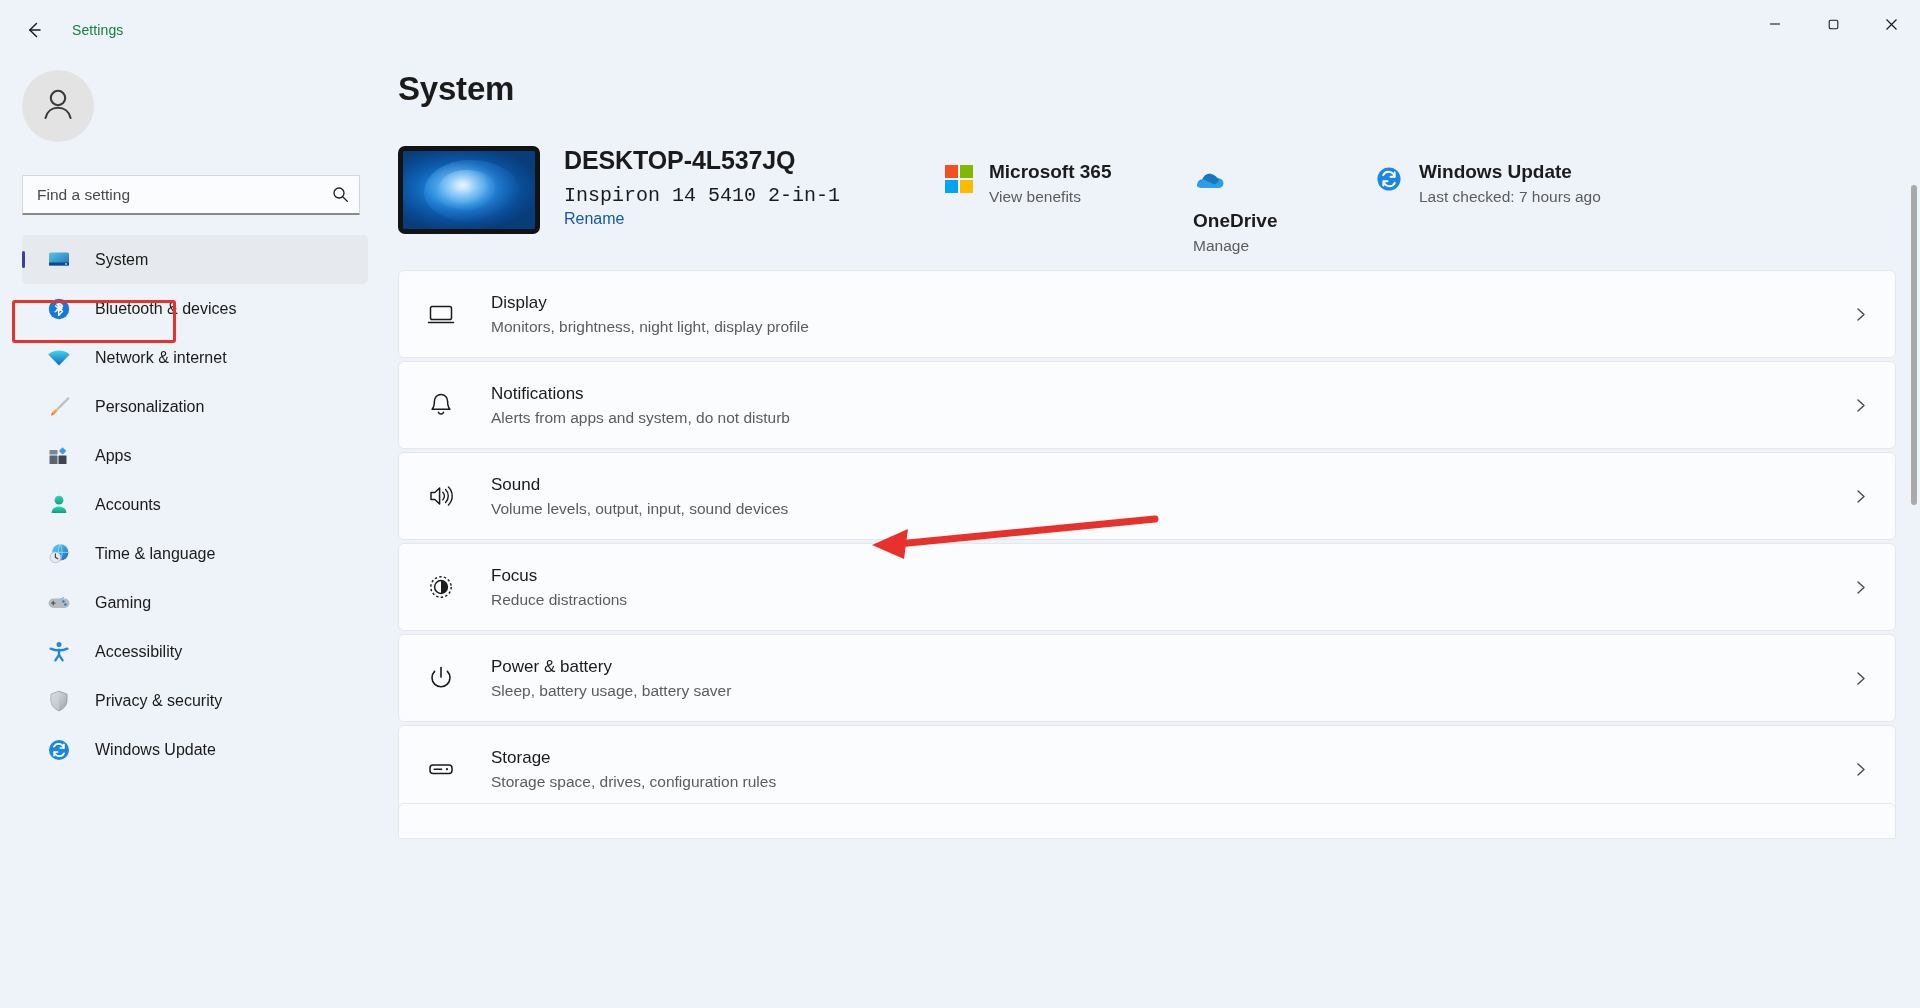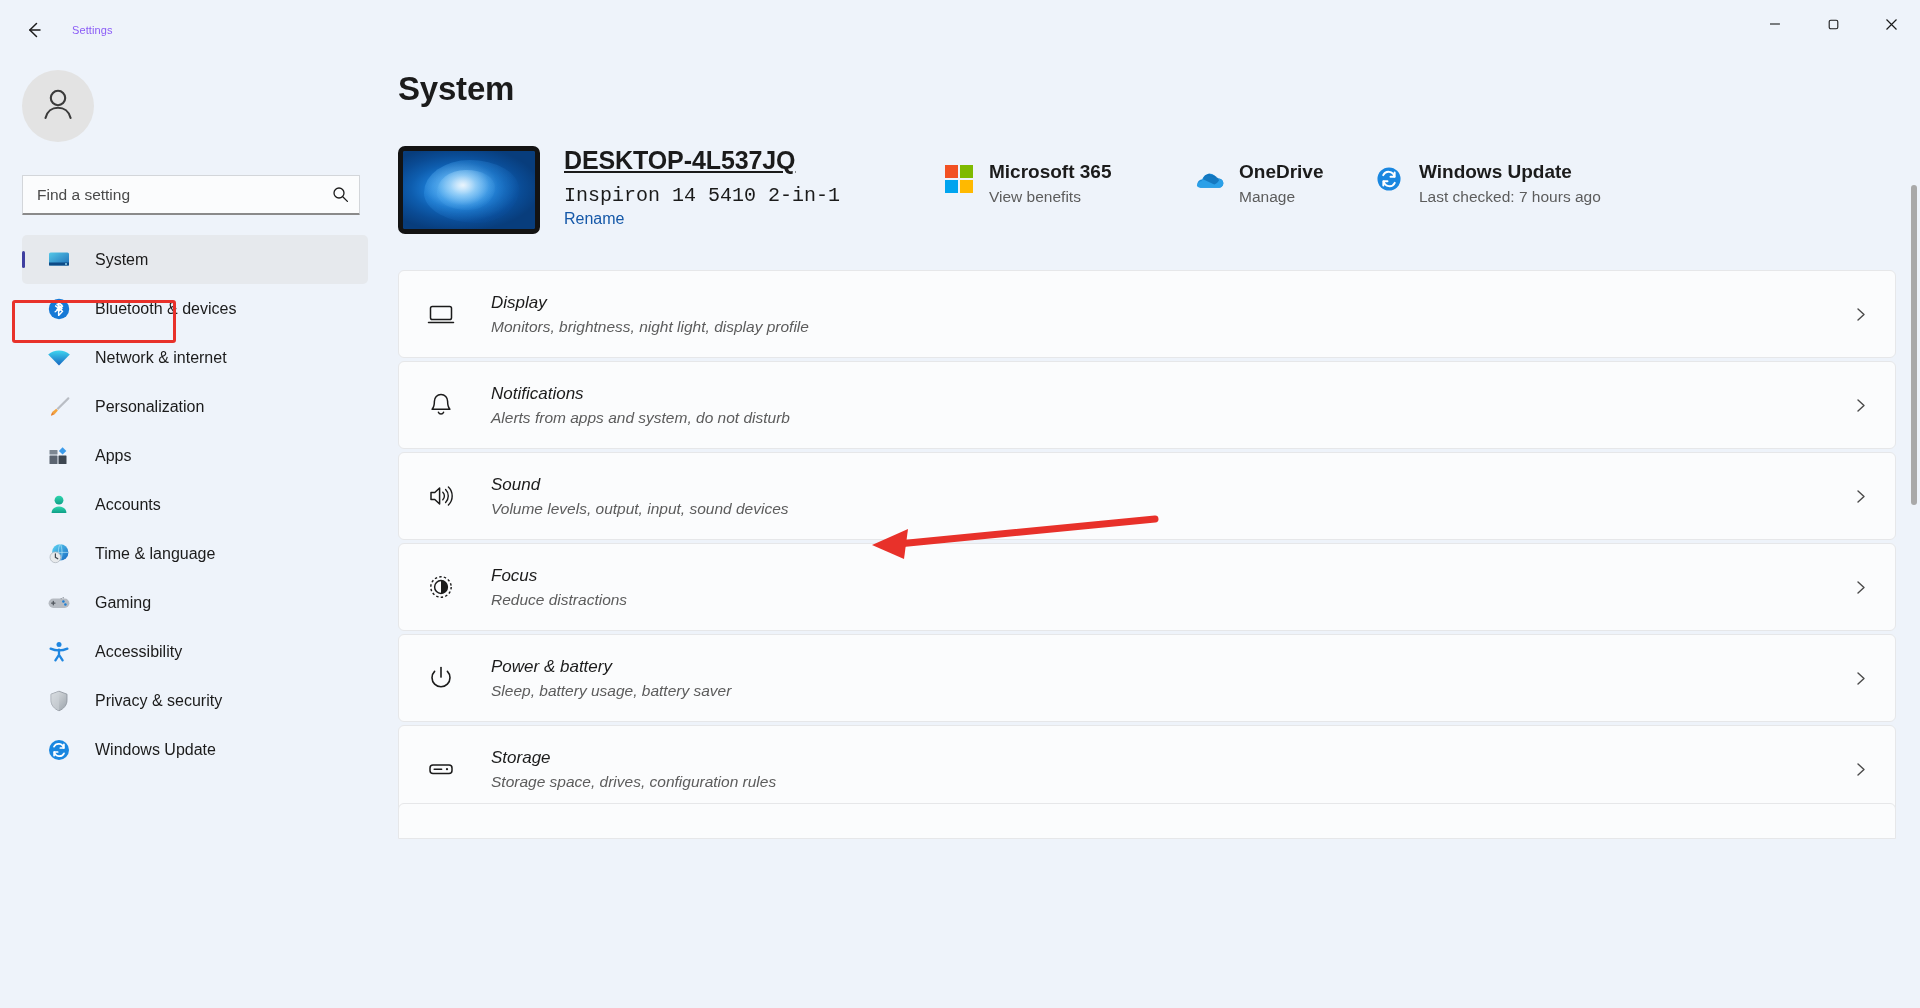--- a/index.html
+++ b/index.html
@@ -31,22 +31,22 @@
   .back-btn {
     width: 44px; height: 44px;
     margin-left: 12px;
     display: flex; align-items: center; justify-content: center;
     border-radius: 5px;
     cursor: pointer;
   }
   .back-btn svg { display: block; }
   .app-title {
     margin-left: 16px;
-    font-size: 11px;
-    color: #8b5cf6;
+    font-size: 14px;
+    color: #15803d;
     letter-spacing: 0.1px;
   }
   .win-controls {
     position: absolute;
     right: 0; top: 0;
     height: 48px;
     display: flex;
   }
   .win-btn {
     width: 58px; height: 48px;
@@ -195,21 +195,20 @@
     background:
       radial-gradient(ellipse at 45% 38%, rgba(255,255,255,0.80) 0%, rgba(190,230,255,0.50) 28%, rgba(90,180,245,0.22) 58%, rgba(0,0,0,0) 80%);
   }
   .device-name {
     position: absolute;
     left: 166px; top: 0px;
     font-size: 25px;
     font-weight: bold;
     color: #1b1b1b;
     letter-spacing: -0.1px;
-    text-decoration: underline;
   }
   .device-model {
     position: absolute;
     left: 166px; top: 38px;
     font-size: 20px;
     color: #1b1b1b;
     font-family: Liberation Mono, monospace;
   }
   .rename-link {
     position: absolute;
@@ -225,21 +224,21 @@
     width: 960px;
     display: flex;
     gap: 0px;
   }
   .service {
     display: flex;
     align-items: flex-start;
     gap: 14px;
   }
   .service.m365 { width: 250px; }
-  .service.onedrive { width: 180px; }
+  .service.onedrive { width: 180px; flex-direction: column; }
   .service.winupdate { width: 330px; }
   .svc-ico {
     width: 32px; height: 32px;
     display: flex; align-items: center; justify-content: center;
     flex: none;
     margin-top: 3px;
   }
   .svc-text { display: flex; flex-direction: column; }
   .svc-title {
     font-size: 19px;
@@ -275,21 +274,20 @@
     background: #fbfcfd;
     border: 1px solid #e6e7e9;
     border-radius: 6px;
     margin-bottom: 3px;
     display: flex;
     align-items: center;
     padding-left: 22px;
     padding-right: 22px;
     cursor: pointer;
     position: relative;
-    font-style: italic;
   }
   .card-ico {
     width: 40px;
     display: flex; align-items: center; justify-content: center;
     flex: none;
     color: #1b1b1b;
   }
   .card-text {
     margin-left: 30px;
     display: flex;

